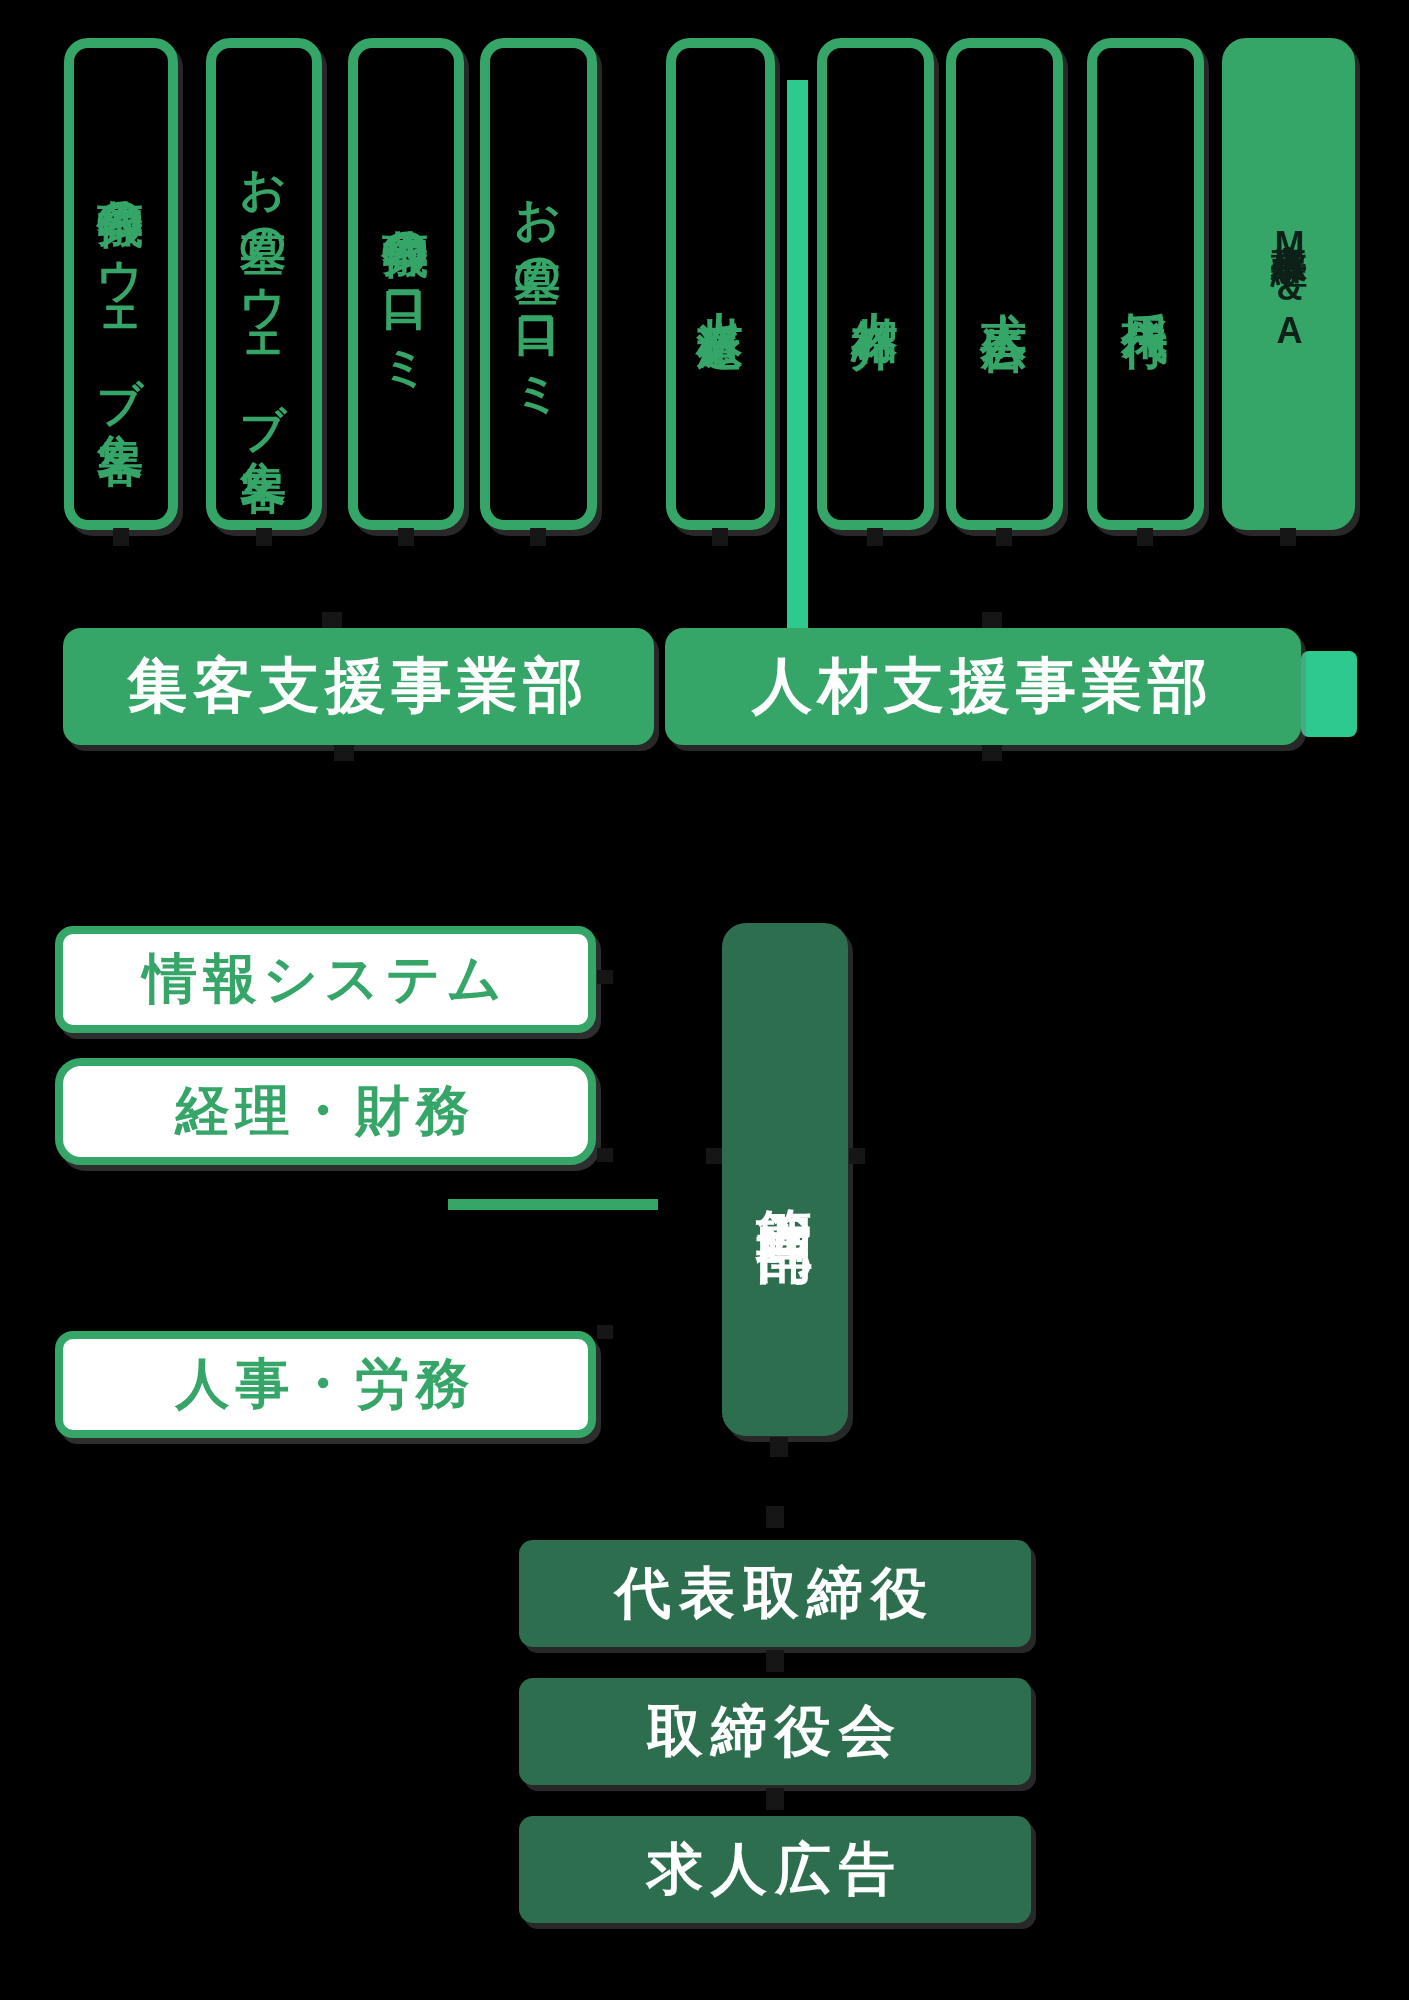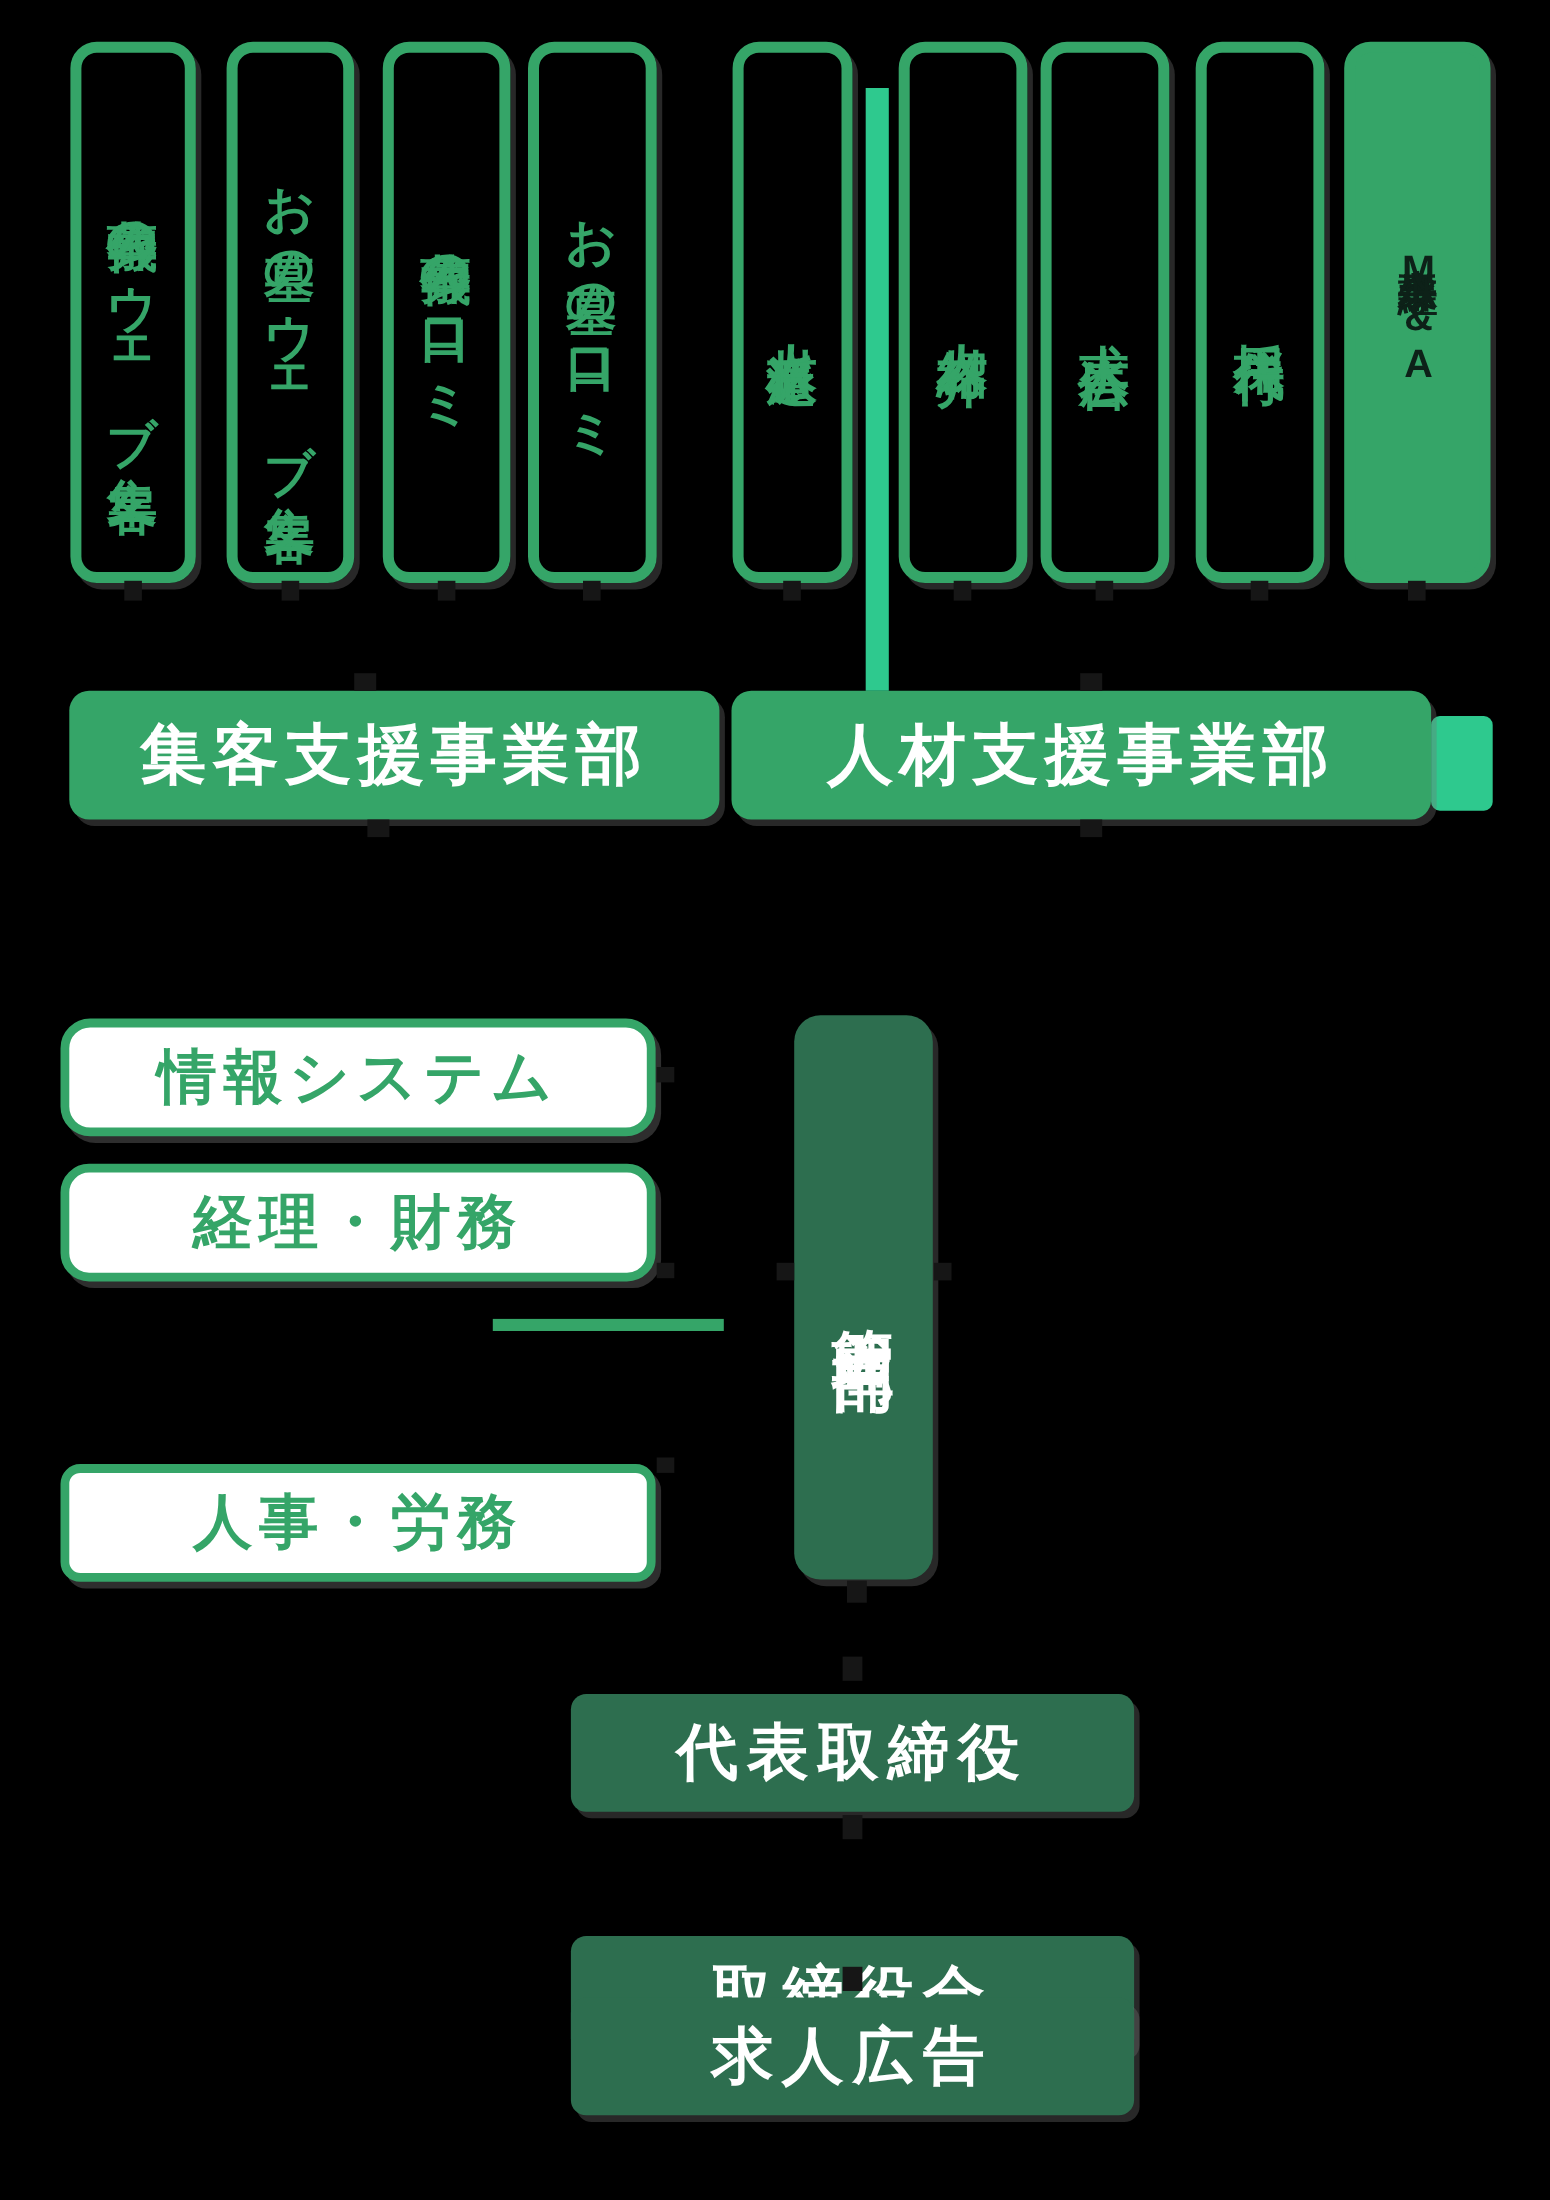--- a/index.html
+++ b/index.html
@@ -71,30 +71,30 @@
       <div class="vbox" style="left: 666px; width: 109px;">人材派遣</div>
       <div class="vbox" style="left: 817px; width: 117px;">人材紹介</div>
       <div class="vbox" style="left: 946px; width: 117px;">求人広告</div>
       <div class="vbox" style="left: 1087px; width: 117px;">採用代行</div>
       <div class="vbox solid" style="left: 1222px; width: 133px;">事業承継M&amp;A</div>
     </div>
 
   <div class="bar" style="left:63px;width:591px;">集客支援事業部</div>
   <div class="bar" style="left:665px;width:636px;">人材支援事業部</div>
 
-  <div class="whitebox" style="top:926px;border-radius:27px;">情報システム</div>
+  <div class="whitebox" style="top:926px;">情報システム</div>
   <div class="whitebox" style="top:1058px;border-radius:26px;">経理・財務</div>
   <div class="whitebox" style="top:1331px;">人事・労務</div>
 
   <div class="hline" style="left:448px;top:1199px;width:210px;height:11px;"></div>
 
   <div class="adminbox">管理部門</div>
 
   <div class="govbar" style="top:1540px;">代表取締役</div>
-  <div class="govbar" style="top:1760px;">取締役会</div>
+  <div class="govbar" style="top:1678px;">取締役会</div>
   <div class="govbar" style="top:1816px;">求人広告</div>
 
   <div id="stubs-layer">
       <div class="stub" style="left: 113px; top: 528px; width: 16px; height: 18px;"></div>
       <div class="stub" style="left: 256px; top: 528px; width: 16px; height: 18px;"></div>
       <div class="stub" style="left: 398px; top: 528px; width: 16px; height: 18px;"></div>
       <div class="stub" style="left: 530px; top: 528px; width: 16px; height: 18px;"></div>
       <div class="stub" style="left: 712px; top: 528px; width: 16px; height: 18px;"></div>
       <div class="stub" style="left: 867px; top: 528px; width: 16px; height: 18px;"></div>
       <div class="stub" style="left: 996px; top: 528px; width: 16px; height: 18px;"></div>

